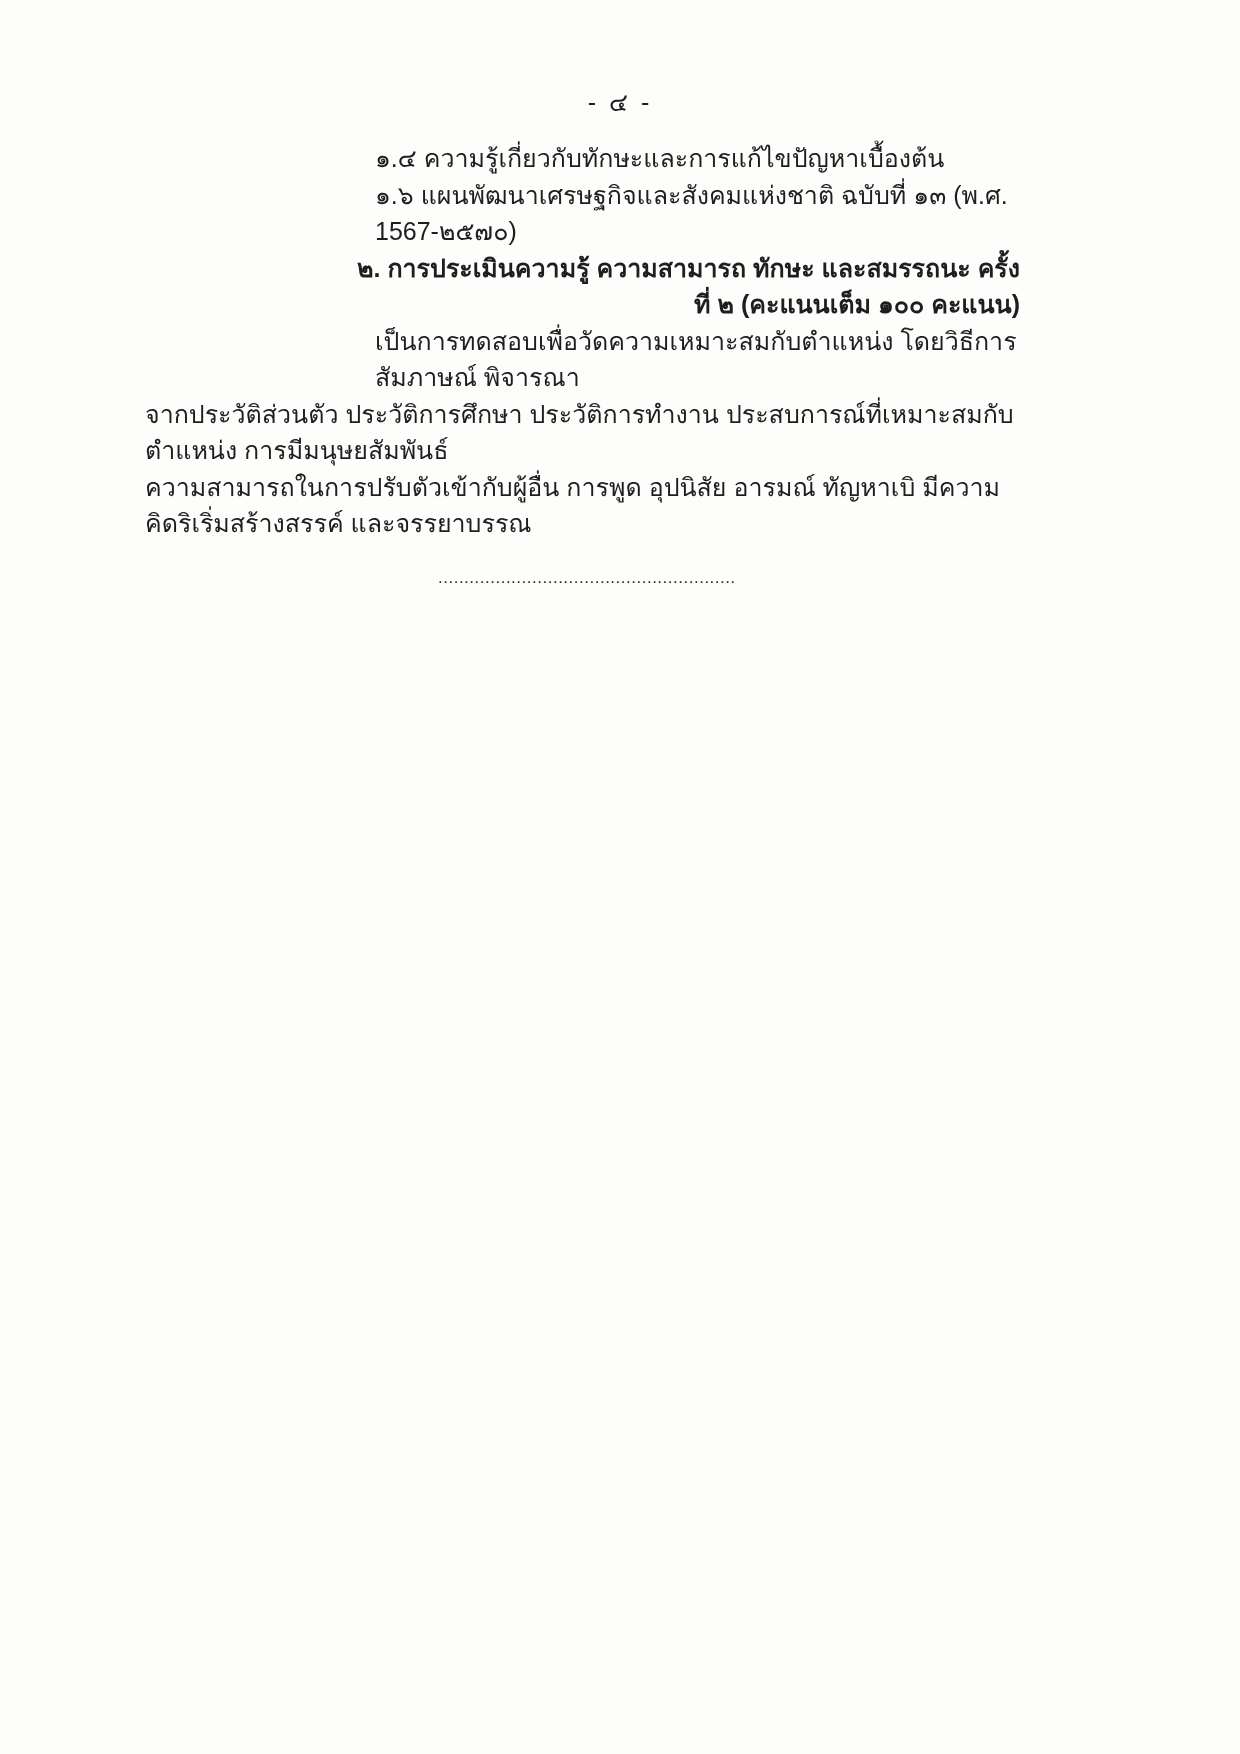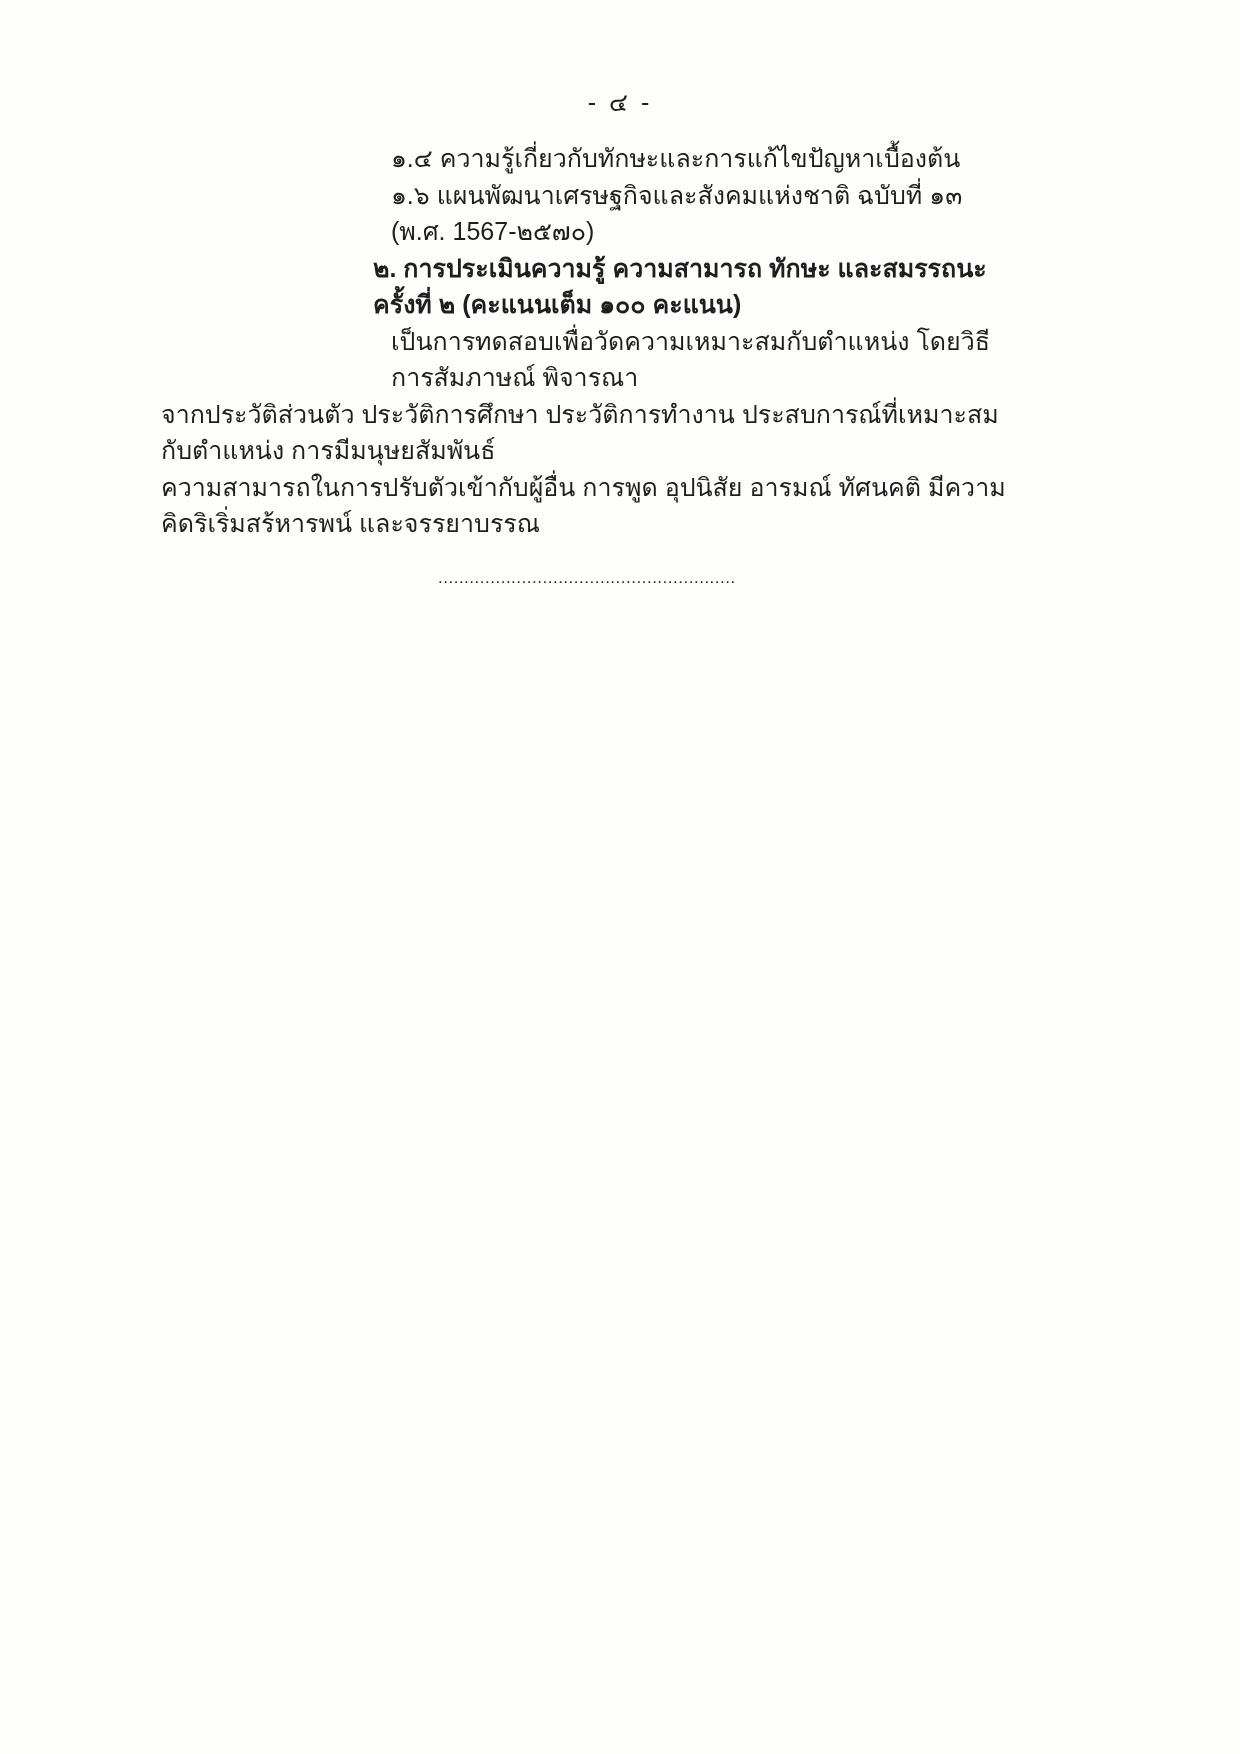--- a/index.html
+++ b/index.html
@@ -31,28 +31,28 @@
   .body-text {
     position: absolute;
     top: 140px;
     left: 145px;
     width: 875px;
     font-size: 25px;
     line-height: 36.5px;
   }
   .line {
     min-height: 36.5px;
-    margin-left: 16px;
   }
   .indent {
     padding-left: 230px;
   }
   .indent-heading {
     padding-left: 212px;
     font-weight: bold;
+    text-align: right;
   }
   .separator {
     margin-top: 18px;
     padding-left: 293px;
     font-size: 17px;
     letter-spacing: 0.5px;
     color: #2a2a2a;
   }
 </style>
 </head>
@@ -69,19 +69,19 @@
 
 
     <div class="line indent">๑.๖ แผนพัฒนาเศรษฐกิจและสังคมแห่งชาติ ฉบับที่ ๑๓ (พ.ศ. 1567-๒๕๗๐)</div>
 
     <div class="line indent-heading">๒. การประเมินความรู้ ความสามารถ ทักษะ และสมรรถนะ ครั้งที่ ๒ (คะแนนเต็ม ๑๐๐ คะแนน)</div>
 
     <div class="line indent">เป็นการทดสอบเพื่อวัดความเหมาะสมกับตำแหน่ง โดยวิธีการสัมภาษณ์ พิจารณา</div>
 
     <div class="line">จากประวัติส่วนตัว ประวัติการศึกษา ประวัติการทำงาน ประสบการณ์ที่เหมาะสมกับตำแหน่ง การมีมนุษยสัมพันธ์</div>
 
-    <div class="line">ความสามารถในการปรับตัวเข้ากับผู้อื่น การพูด อุปนิสัย อารมณ์ ทัศนคติ มีความคิดริเริ่มสร้หารพน์ และจรรยาบรรณ</div>
+    <div class="line">ความสามารถในการปรับตัวเข้ากับผู้อื่น การพูด อุปนิสัย อารมณ์ ทัญหาเบิ มีความคิดริเริ่มสร้างสรรค์ และจรรยาบรรณ</div>
 
     <div class="separator">.........................................................</div>
 
   </div>
 
 </div>
 
 </body></html>

